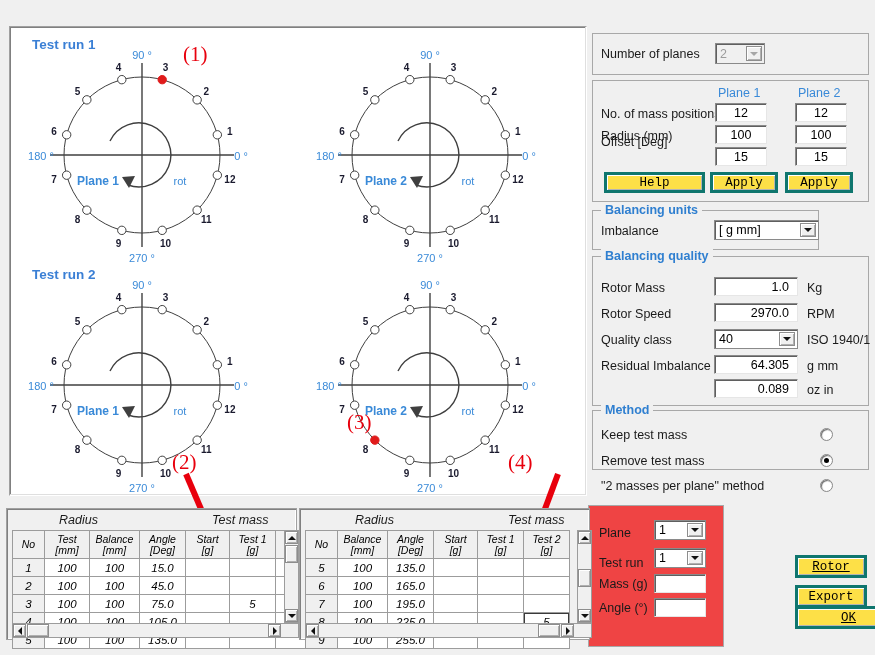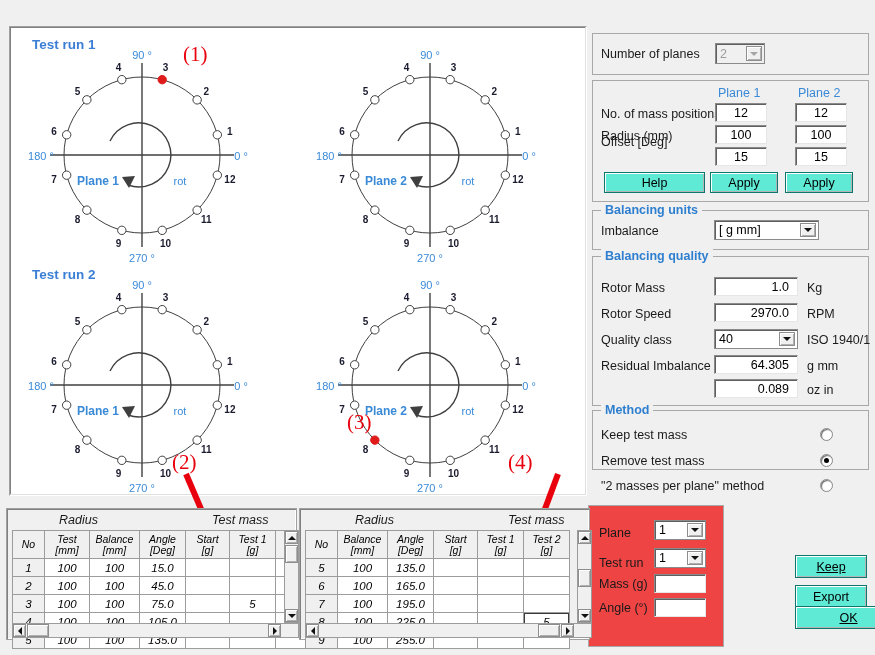--- a/index.html
+++ b/index.html
@@ -82,25 +82,25 @@
     position: absolute; background: #ffffff;
     border: 1px solid #8a8a8a;
     border-right-color: #e6e6e6; border-bottom-color: #e6e6e6;
     box-shadow: inset 1px 1px 0 #5f5f5f;
     font-size: 12.5px; text-align: center;
     display: flex; align-items: center; justify-content: center;
     color: #000; cursor: text;
   }
   .tbox.right { justify-content: flex-end; padding-right: 8px; }
   .btn {
-    position: absolute; background: #5eead4;
-    border: 1px solid #0f766e;
+    position: absolute; background: #fde047;
+    border: 3px solid #0f766e;
     box-shadow: inset 1px 1px 0 #ffffff, inset -1px -1px 0 #b4b4b4;
     font-size: 12.5px; display: flex; align-items: center; justify-content: center;
-    cursor: pointer; color: #000; font-family: Liberation Sans, sans-serif;
+    cursor: pointer; color: #000; font-family: Liberation Mono, monospace;
   }
   .btn .u { text-decoration: underline; }
   .combo {
     position: absolute; background: #ffffff;
     border: 1px solid #8a8a8a;
     box-shadow: inset 1px 1px 0 #5f5f5f;
     font-size: 12.5px; display: flex; align-items: center;
     padding-left: 4px; cursor: pointer; color: #000;
   }
   .combo.disabled { background: #f0f0f0; color: #9c9c9c; }
@@ -389,21 +389,21 @@
 
     <div class="lbl" style="left:8px; top:54px;">Offset  [Deg]</div>
     <div class="tbox" style="left:122px; top:66px; width:52px; height:19px;">15</div>
     <div class="tbox" style="left:202px; top:66px; width:52px; height:19px;">15</div>
 
     <div class="btn" style="left:11px; top:91px; width:101px; height:21px;">Help</div>
     <div class="btn" style="left:117px; top:91px; width:68px; height:21px;">Apply</div>
     <div class="btn" style="left:192px; top:91px; width:68px; height:21px;">Apply</div>
   </div>
 
-  <div class="group" style="left:592px; top:210px; width:277px; height:40px;">
+  <div class="group" style="left:592px; top:210px; width:227px; height:40px;">
     <div class="glegend">Balancing units</div>
     <div class="lbl" style="left:8px; top:13px;">Imbalance</div>
     <div class="combo" style="left:121px; top:9px; width:105px; height:20px;">
       <span>[ g mm]</span>
       <span class="cb-arrow">
           <i class="tri-d"></i>
         </span>
     </div>
   </div>
 
@@ -466,21 +466,21 @@
     </div>
 
     <div class="lbl" style="left:10px; top:71px;">Mass (g)</div>
     <div class="tbox" style="left:65px; top:68px; width:52px; height:19px;"></div>
 
     <div class="lbl" style="left:10px; top:95px;">Angle (°)</div>
     <div class="tbox" style="left:65px; top:92px; width:52px; height:19px;"></div>
   </div>
 
   <div class="btn" style="left:795px; top:555px; width:72px; height:23px;">
-      <span class="u">Keep</span>
+      <span class="u">Rotor</span>
     </div>
   <div class="btn" style="left:795px; top:585px; width:72px; height:23px;">Export</div>
   <div class="btn" style="left:795px; top:606px; width:92px; height:23px;padding-left:15px;">
       <span class="u">OK</span>
     </div>
 
   <div class="tablewrap" style="left:6px; top:508px; width:291px; height:132px;">
     <div class="grid-title" style="left:52px; top:4px;">Radius</div>
     <div class="grid-title" style="left:205px; top:4px;">Test mass</div>
     <table class="grid" id="grid-left" style="left:5px; top:21px; width:271px;">

